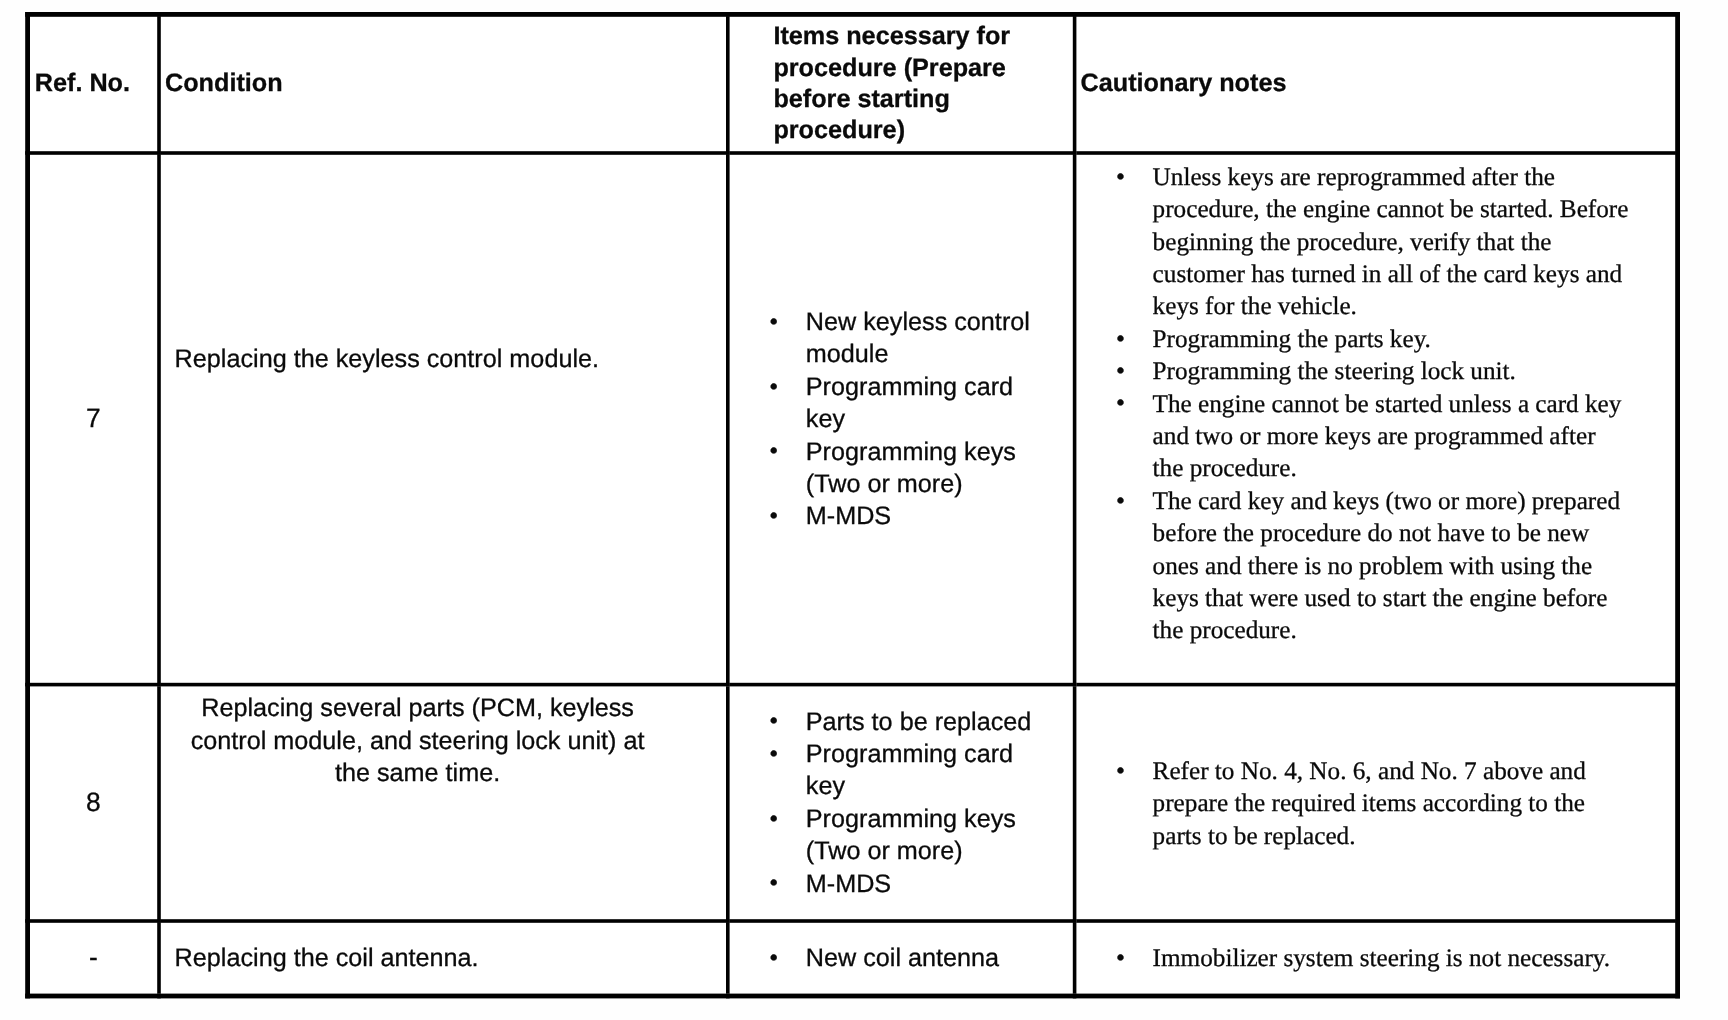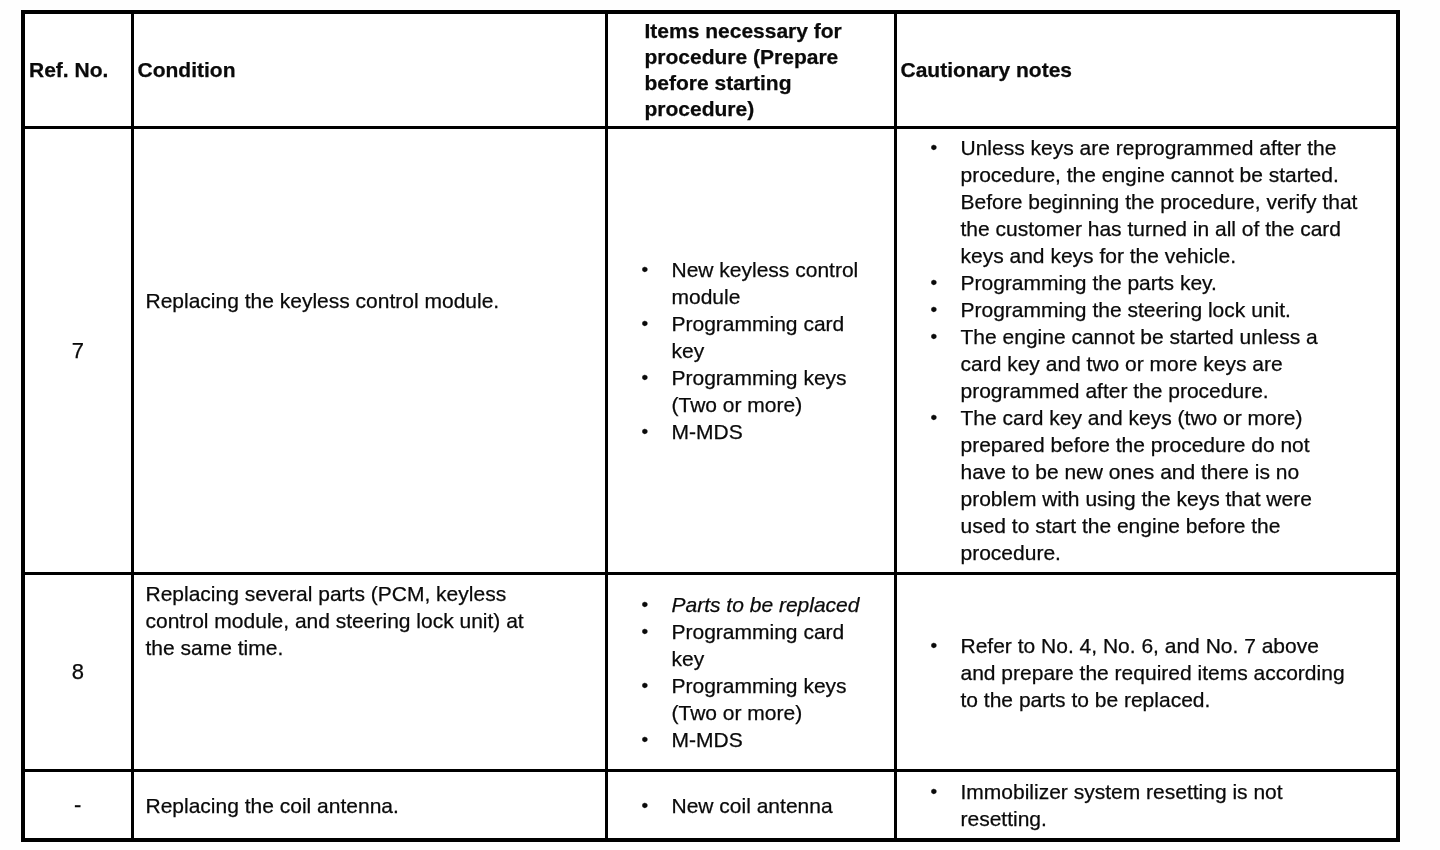--- a/index.html
+++ b/index.html
@@ -46,42 +46,42 @@
     text-align: center;
     vertical-align: middle;
     font-size: 22px;
     line-height: 26px;
   }
   td.cond-cell {
     vertical-align: middle;
     padding: 4px 8px 4px 12px;
     line-height: 27px;
   }
-  td.cond-cell.v-top { vertical-align: top; padding-top: 5px; }
+  td.cond-cell.v-top { vertical-align: top; padding-top: 5px; text-align: center; }
   td.cond-cell.nudge-up { padding-bottom: 104px; }
   .cond-text { max-width: 405px; }
 
   td.items-cell, td.notes-cell {
     vertical-align: middle;
     padding: 6px 4px;
     line-height: 27px;
   }
   td.notes-cell.v-top { vertical-align: top; padding-top: 5px; }
 
   ul.blist { list-style: none; margin: 0; padding: 0 0 0 30px; }
   ul.blist li { display: flex; align-items: flex-start; }
   .bullet {
     flex: 0 0 30px;
     font-size: 19px;
     line-height: 27px;
   }
   .li-text { line-height: 27px; }
   td.items-cell .li-text { max-width: 205px; }
-  td.notes-cell .li-text { max-width: 398px; }
-  .italic { font-style: italic; }
+  td.notes-cell .li-text { max-width: 398px; font-family: Liberation Serif, serif; }
+  .italic { }
 </style>
 </head>
 <body>
 
 <div class="page">
   <table class="ref-table">
     <colgroup>
       <col style="width:109px">
       <col style="width:474px">
       <col style="width:289px">
@@ -198,20 +198,20 @@
             <li>
                 <span class="bullet">•</span>
                 <span class="li-text">New coil antenna</span>
               </li>
           </ul>
         </td>
         <td class="notes-cell">
           <ul class="blist">
             <li>
                 <span class="bullet">•</span>
-                <span class="li-text">Immobilizer system resetting is not resetting.</span>
+                <span class="li-text">Immobilizer system steering is not necessary.</span>
               </li>
           </ul>
         </td>
       </tr>
     </tbody>
   </table>
 </div>
 
 </body></html>

